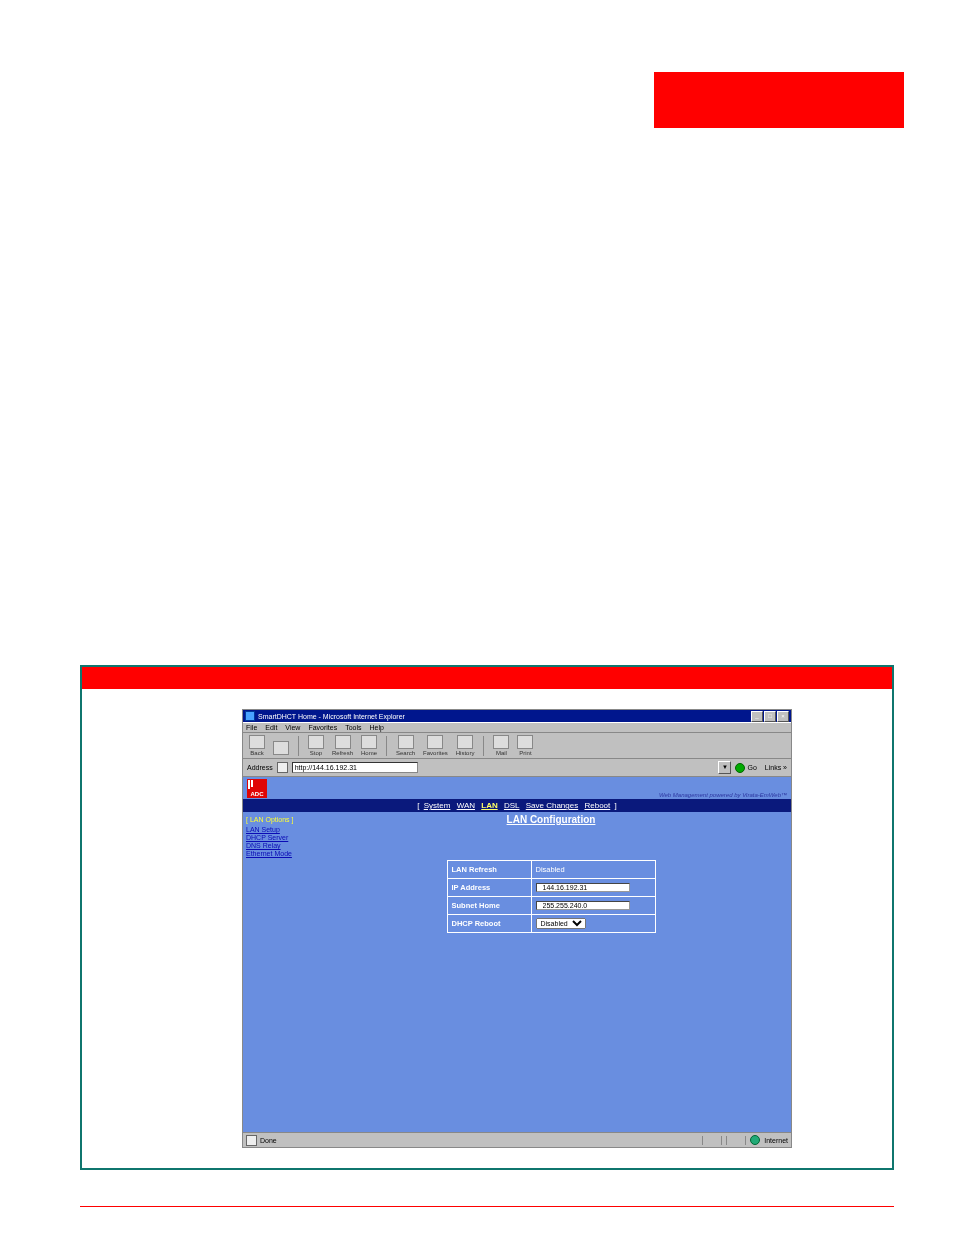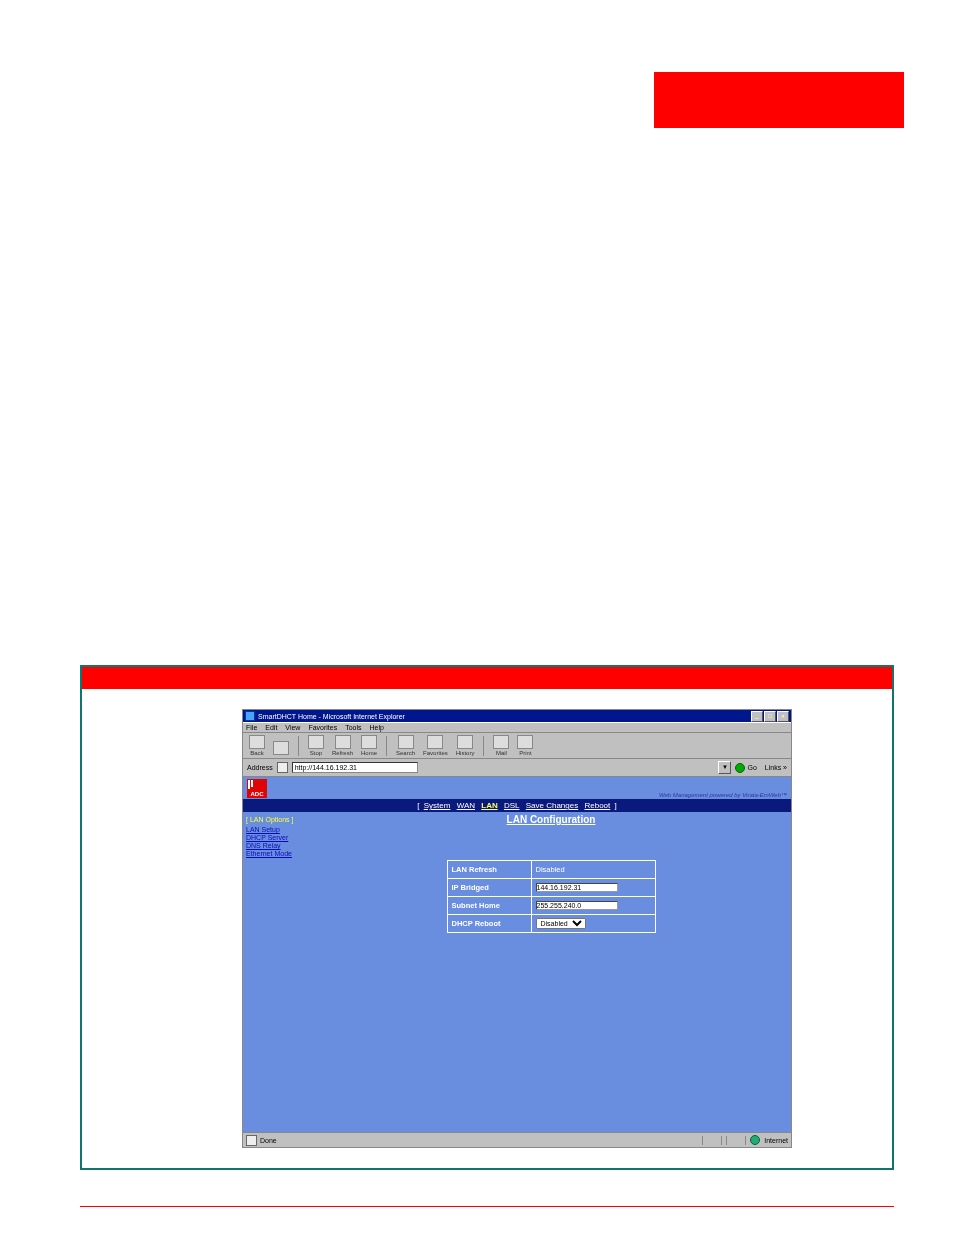--- a/index.html
+++ b/index.html
@@ -52,21 +52,21 @@
   .side-title { color:#ffff33; font-size:7px; margin-bottom:3px; }
   .side-link { font-size:7px; margin-bottom:1px; }
   .side-link a { color:#0b0bb5; text-decoration:underline; cursor:default; }
 
   .main { flex:1; padding:0 10px 20px 10px; }
   .main-title { color:#fff; font-weight:bold; font-size:10px; text-align:center; margin:2px 0 35px 0;text-decoration:underline; }
   .form-table { margin:0 auto; border-collapse:collapse; }
   .form-table td { border:1px solid #fff; padding:2px 4px; font-size:7.5px; color:#fff; font-weight:bold; vertical-align:middle; height:13px; }
   .form-table td.k { width:75px; background:#698ee0; }
   .form-table td.v { width:115px; background:#698ee0; font-weight:normal; }
-  .form-table input.txt { width:80px; font-size:7px; border:1px inset #999; padding:0 0; }
+  .form-table input.txt { width:80px; font-size:7px; border:1px inset #999; padding:0 6px; }
   .form-table select { font-size:7px; }
 
   .btnrow { text-align:center; margin-top:50px; }
   .btnrow button { font-size:8px; background:#C0C0C0; border:1px solid #fff; border-right-color:#555;border-bottom-color:#555; padding:1px 5px; margin:0 1px; cursor:default; }
 
   .statusbar { background:#C0C0C0; display:flex; justify-content:space-between; align-items:center; border-top:1px solid #888; height:14px; padding:0 3px; font-size:7px; }
   .statusbar .left { display:flex; align-items:center; gap:3px; }
   .statusbar .pageico { width:9px;height:9px;border:1px solid #666;background:#eee; }
   .statusbar .right { display:flex; align-items:center; gap:4px; }
   .statusbar .divider { width:18px; height:9px; border-left:1px solid #888; border-right:1px solid #888; }
@@ -200,21 +200,21 @@
 
             <div class="main">
               <div class="main-title">LAN Configuration</div>
               <table class="form-table">
                 <tbody>
                     <tr>
                   <td class="k">LAN Refresh</td>
                   <td class="v">Disabled</td>
                 </tr>
                 <tr>
-                  <td class="k">IP Bridged</td>
+                  <td class="k">IP Address</td>
                   <td class="v"><input class="txt" value="144.16.192.31" style=""></td>
                 </tr>
                 <tr>
                   <td class="k">Subnet Home</td>
                   <td class="v"><input class="txt" value="255.255.240.0" style=""></td>
                 </tr>
                 <tr>
                   <td class="k">DHCP Reboot</td>
                   <td class="v"><select><option>Disabled</option></select></td>
                 </tr>

